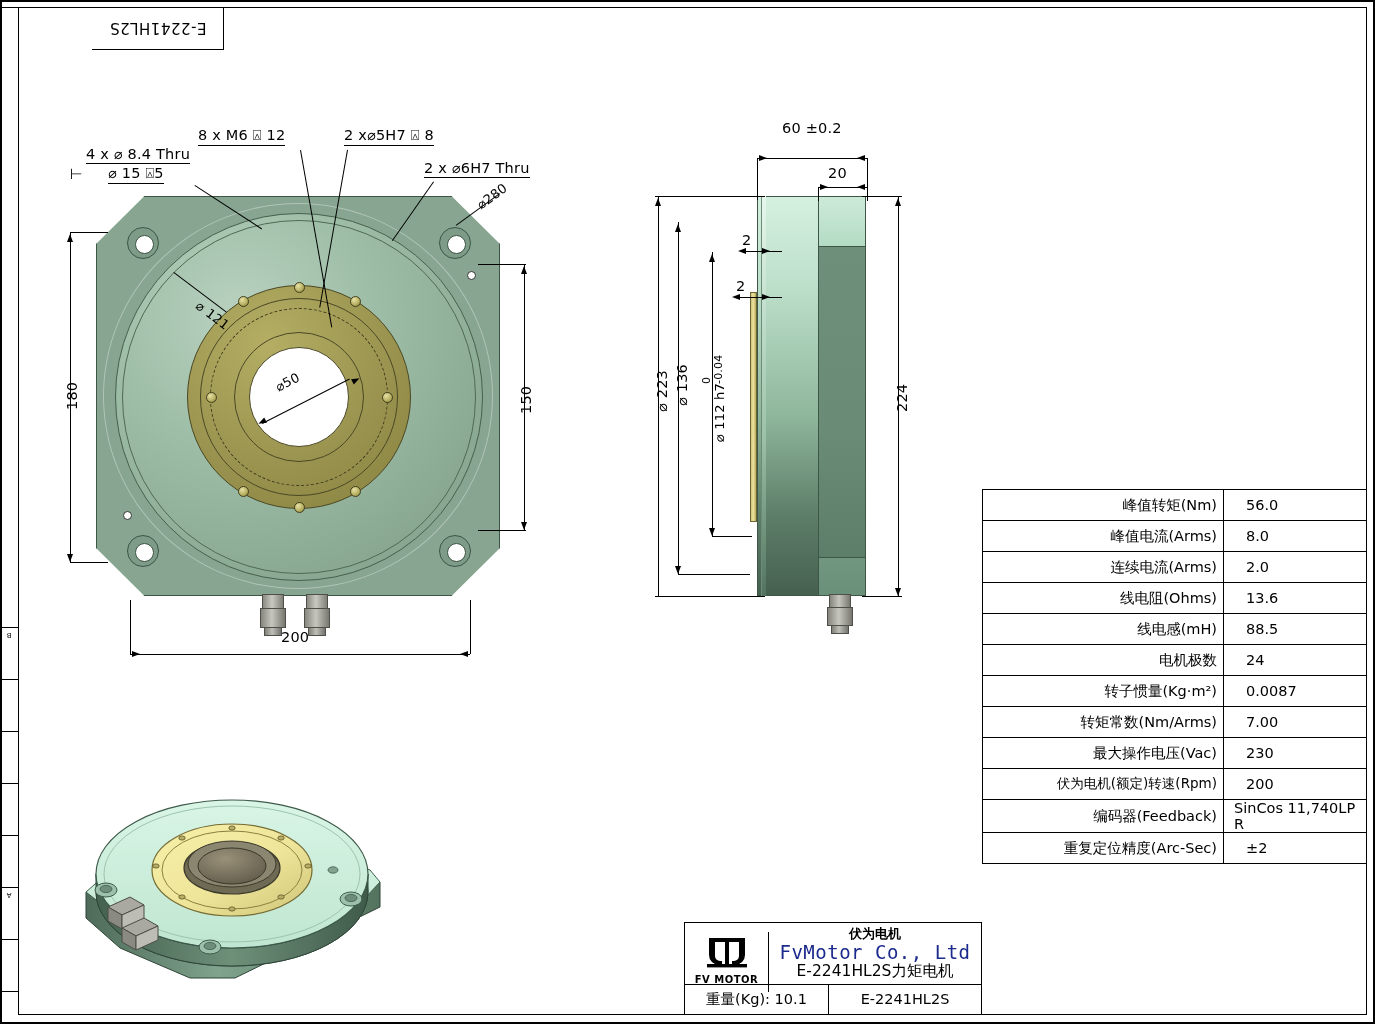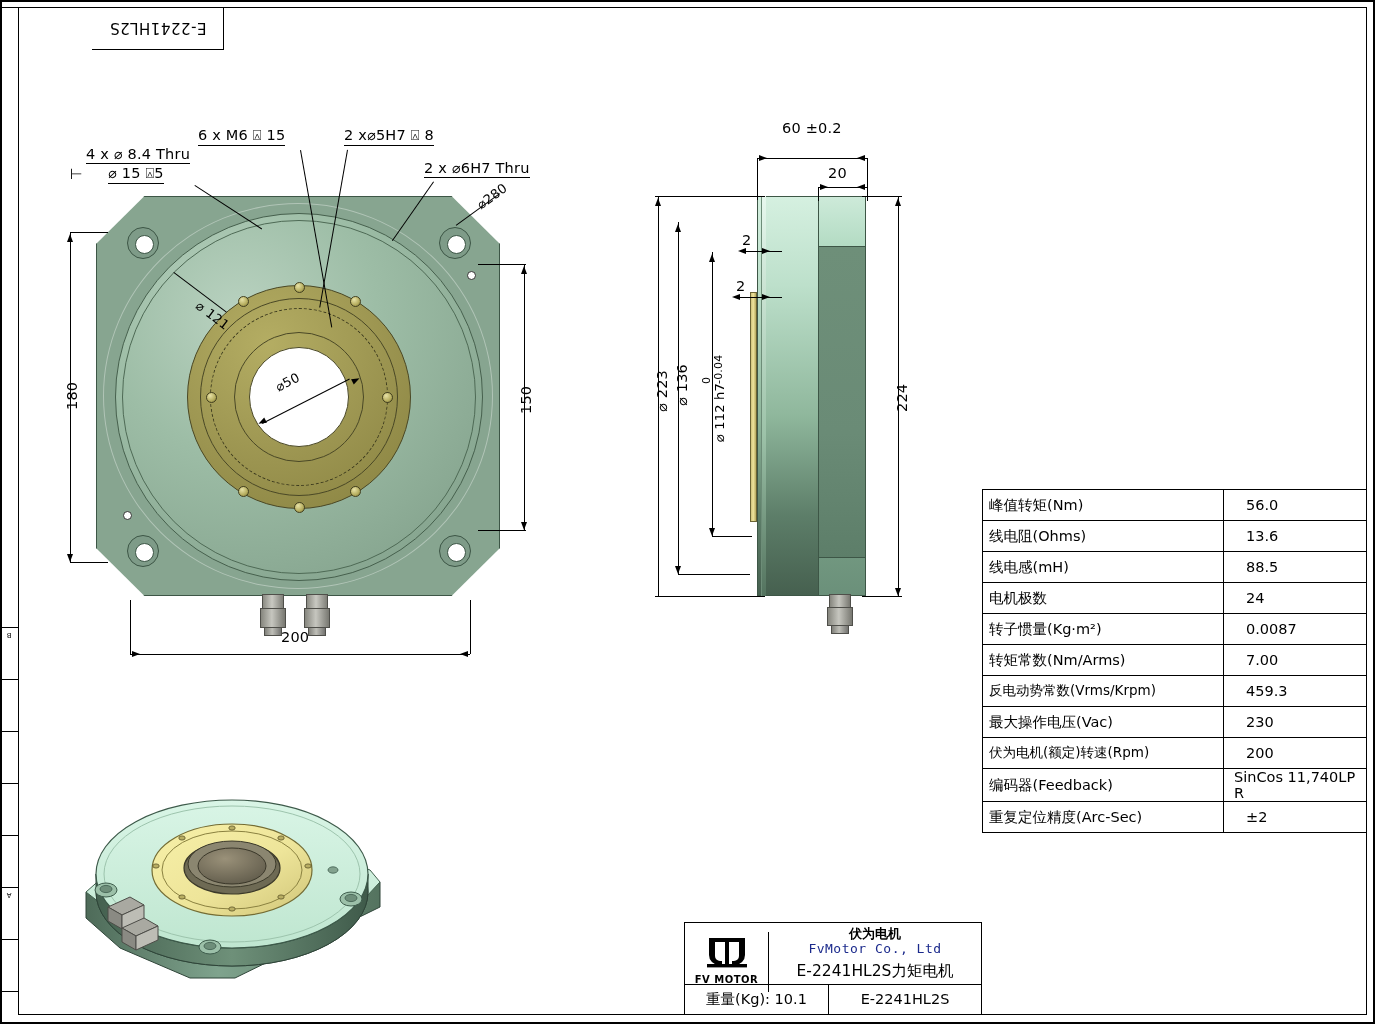--- a/index.html
+++ b/index.html
@@ -89,33 +89,33 @@
   .sv-yellow{position:absolute;left:-7px;top:96px;width:7px;height:230px;
     background:linear-gradient(90deg,#cfc27a,#efe49c 45%,#b6a95f);border:1px solid #6b6434;box-sizing:border-box;}
   .sv-gland{position:absolute;left:70px;top:398px;width:26px;height:40px;}
 
   
   .iso{position:absolute;left:60px;top:742px;width:400px;height:270px;}
 
   
   .spec{position:absolute;left:982px;top:489px;width:385px;border-collapse:collapse;}
   .spec td{border:1.4px solid #000;height:30px;font-size:14.5px;padding:0 6px;}
-  .spec td.k{width:228px;text-align:left;}
+  .spec td.k{width:228px;text-align:right;}
   .spec td.v{text-align:left;padding-left:22px;}
 
   
   .tb{position:absolute;left:684px;top:922px;width:298px;height:93px;
       border:1.4px solid #000;box-sizing:border-box;}
   .tb-top{position:absolute;left:0;top:0;right:0;height:62px;border-bottom:1.4px solid #000;box-sizing:border-box;}
   .tb-logo{position:absolute;left:0;top:9px;width:84px;height:60px;border-right:1.4px solid #000;box-sizing:border-box;}
   .tb-logo .lg{position:absolute;left:50%;top:4px;margin-left:-26px;width:52px;height:36px;}
   .tb-logo .lgt{position:absolute;left:0;top:42px;width:83px;text-align:center;font-size:10px;font-weight:bold;letter-spacing:.5px;}
   .tb-cn{position:absolute;left:84px;top:2px;width:212px;text-align:center;font-size:13px;font-weight:bold;
      font-family:"DejaVu Sans","Liberation Sans",sans-serif;}
-  .tb-en{position:absolute;left:84px;top:18px;width:212px;text-align:center;font-size:13px;color:#1b2a8c;
+  .tb-en{position:absolute;left:84px;top:18px;width:212px;text-align:center;font-size:19px;color:#1b2a8c;
      font-family:"DejaVu Sans Mono","Liberation Mono",monospace;letter-spacing:.5px;}
   .tb-model{position:absolute;left:84px;top:38px;width:212px;text-align:center;font-size:15.5px;}
   .tb-bot{position:absolute;left:0;top:62px;right:0;height:29px;}
   .tb-w{position:absolute;left:0;top:0;width:144px;height:29px;border-right:1.4px solid #000;
      box-sizing:border-box;text-align:center;font-size:14.5px;line-height:29px;}
   .tb-p{position:absolute;left:144px;top:0;right:0;height:29px;text-align:center;font-size:14.5px;line-height:29px;}
 </style>
 </head>
 <body>
 
@@ -177,21 +177,21 @@
       <i class="b"></i>
       <i class="c"></i>
   </div>
 </div>
 
 <div class="dt ul" style="left:86px;top:146px">4 x ⌀ 8.4 Thru</div>
 <div class="dt" style="left:70px;top:166px;letter-spacing:0">⊢</div>
 <div class="dt ul" style="left:108px;top:165px">⌀ 15 ⍓5</div>
 <div class="lead" style="left:195px;top:185px;width:80px;transform:rotate(33deg)"></div>
 
-<div class="dt ul" style="left:198px;top:127px">6 x M6 ⍓ 15</div>
+<div class="dt ul" style="left:198px;top:127px">8 x M6 ⍓ 12</div>
 <div class="lead" style="left:301px;top:150px;width:180px;transform:rotate(80deg)"></div>
 
 <div class="dt ul" style="left:344px;top:127px">2 x⌀5H7 ⍓ 8</div>
 <div class="lead" style="left:348px;top:150px;width:160px;transform:rotate(100deg)"></div>
 
 <div class="dt ul" style="left:424px;top:160px">2 x ⌀6H7 Thru</div>
 <div class="lead" style="left:434px;top:182px;width:72px;transform:rotate(125deg)"></div>
 
 <div class="dt sm" style="left:474px;top:200px;transform:rotate(-36deg);transform-origin:0 0">⌀280</div>
 <div class="lead" style="left:500px;top:194px;width:54px;transform:rotate(144deg)"></div>
@@ -366,42 +366,46 @@
 </svg>
 </div>
 
 <table class="spec">
   <tbody>
     <tr>
         <td class="k">峰值转矩(Nm)</td>
         <td class="v">56.0</td>
       </tr>
     <tr>
+        <td class="k">峰值电流(Arms)</td>
+        <td class="v">8.0</td>
+      </tr>
+    <tr>
+        <td class="k">连续电流(Arms)</td>
+        <td class="v">2.0</td>
+      </tr>
+    <tr>
         <td class="k">线电阻(Ohms)</td>
         <td class="v">13.6</td>
       </tr>
     <tr>
         <td class="k">线电感(mH)</td>
         <td class="v">88.5</td>
       </tr>
     <tr>
         <td class="k">电机极数</td>
         <td class="v">24</td>
       </tr>
     <tr>
         <td class="k">转子惯量(Kg·m²)</td>
         <td class="v">0.0087</td>
       </tr>
     <tr>
         <td class="k">转矩常数(Nm/Arms)</td>
         <td class="v">7.00</td>
-      </tr>
-    <tr>
-        <td class="k" style="font-size:13.5px">反电动势常数(Vrms/Krpm)</td>
-        <td class="v">459.3</td>
       </tr>
     <tr>
         <td class="k">最大操作电压(Vac)</td>
         <td class="v">230</td>
       </tr>
     <tr>
         <td class="k" style="font-size:13.5px">伏为电机(额定)转速(Rpm)</td>
         <td class="v">200</td>
       </tr>
     <tr>

